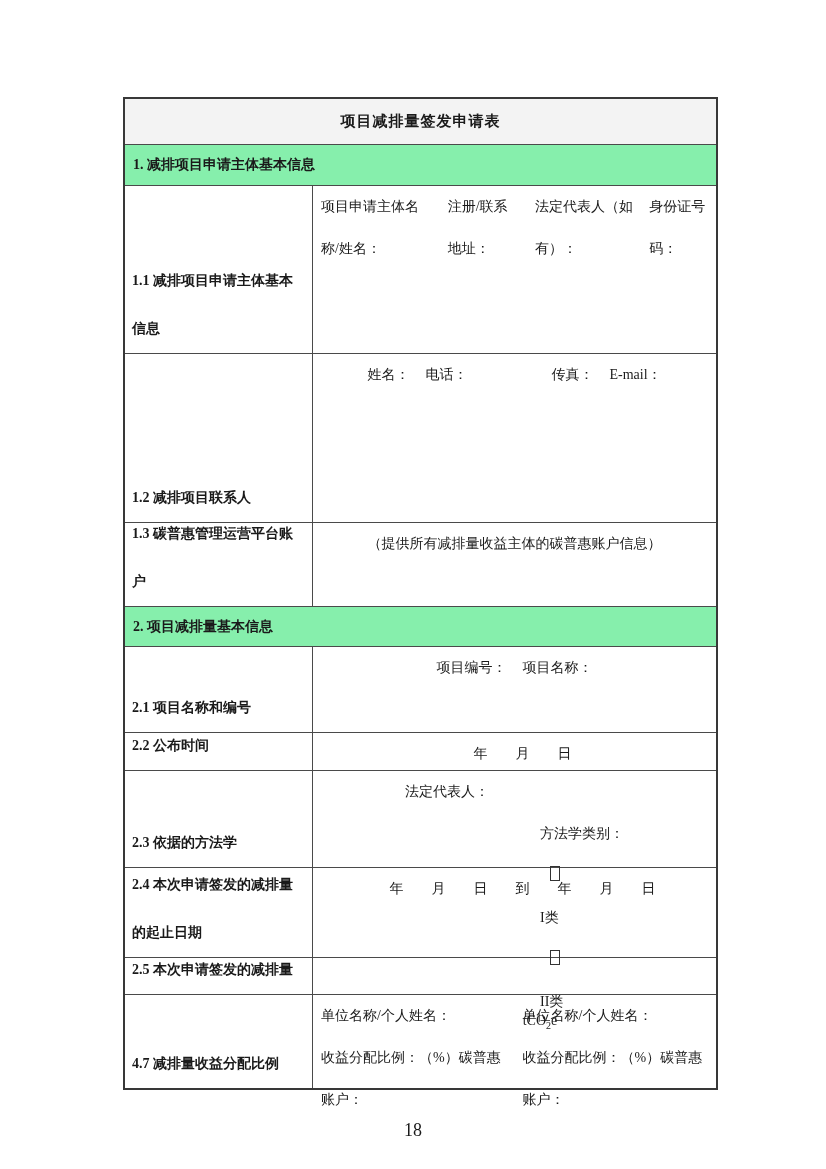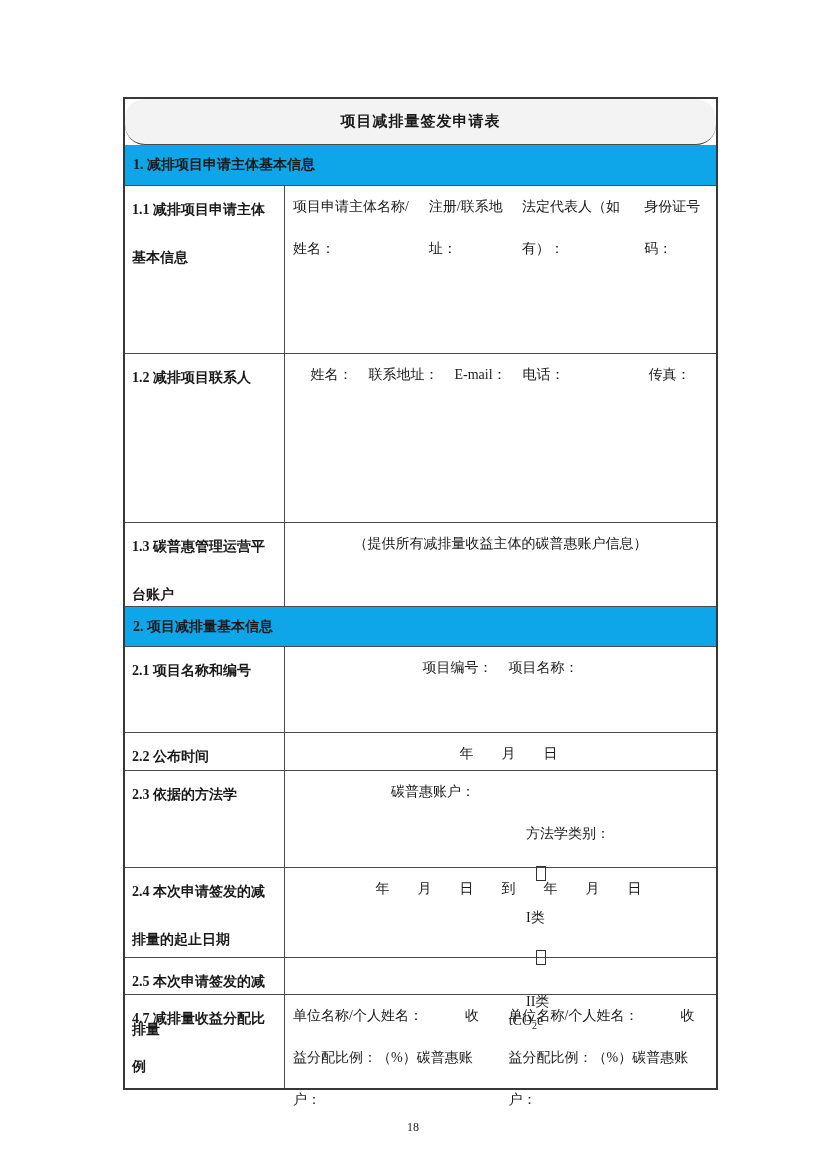--- a/index.html
+++ b/index.html
@@ -33,34 +33,33 @@
   }
   .doc-table .t-row:last-child { border-bottom: none; }
   .title-row {
     height: 46px;
     background: #f3f3f3;
     align-items: center;
     justify-content: center;
     font-weight: bold;
     font-size: 15px;
     letter-spacing: 1px;
-    border-radius: 20px;
   }
   .section-row {
-    background: #0ea5e9;
+    background: #86efac;
     align-items: center;
     font-weight: bold;
     padding: 0 8px;
   }
   .cell-left {
-    width: 160px;
+    width: 188px;
     box-sizing: border-box;
     border-right: 1px solid #4a4a4a;
     display: flex;
-    align-items: flex-start;
+    align-items: flex-end;
     padding: 0 7px;
     font-weight: bold;
     line-height: 48px;
   }
   .cell-left .label-text { line-height: 48px; }
   .cell-right {
     flex: 1;
     box-sizing: border-box;
     display: flex;
     flex-direction: row;
@@ -82,21 +81,21 @@
     margin: 0 4px 0 10px;
     vertical-align: -1px;
   }
   sub.unit-sub { font-size: 10px; line-height: 0; }
   .page-number {
     position: absolute;
     top: 1120px;
     left: 0;
     width: 100%;
     text-align: center;
-    font-size: 12px;
+    font-size: 18px;
     color: #1a1a1a;
   }
 </style>
 </head>
 <body>
 
 <div class="page">
 
   <div class="doc-table">
 
@@ -119,23 +118,22 @@
         <div class="line">身份证号码：</div>
       </div>
     </div>
 
     <div class="t-row" style="height:169px">
       <div class="cell-left">
         <span class="label-text">1.2 减排项目联系人</span>
       </div>
       <div class="cell-right">
         <div class="line">姓名：</div>
-        <div class="line">联系地址：</div>
+        <div class="line">电话：　　　　　　传真：</div>
         <div class="line">E-mail：</div>
-        <div class="line">电话：　　　　　　传真：</div>
       </div>
     </div>
 
     <div class="t-row" style="height:84px">
       <div class="cell-left">
         <span class="label-text">1.3 碳普惠管理运营平台账户</span>
       </div>
       <div class="cell-right italic-cell">
         <div class="line">（提供所有减排量收益主体的碳普惠账户信息）</div>
       </div>
@@ -162,21 +160,21 @@
       <div class="cell-right">
         <div class="line indent">年　　月　　日</div>
       </div>
     </div>
 
     <div class="t-row" style="height:97px">
       <div class="cell-left">
         <span class="label-text">2.3 依据的方法学</span>
       </div>
       <div class="cell-right">
-        <div class="line">碳普惠账户：</div>
+        <div class="line">法定代表人：</div>
         <div class="line">
           <span>方法学类别：</span>
           <span class="checkbox"></span>
           <span>I类</span>
           <span class="checkbox"></span>
           <span>II类</span>
         </div>
       </div>
     </div>
 

